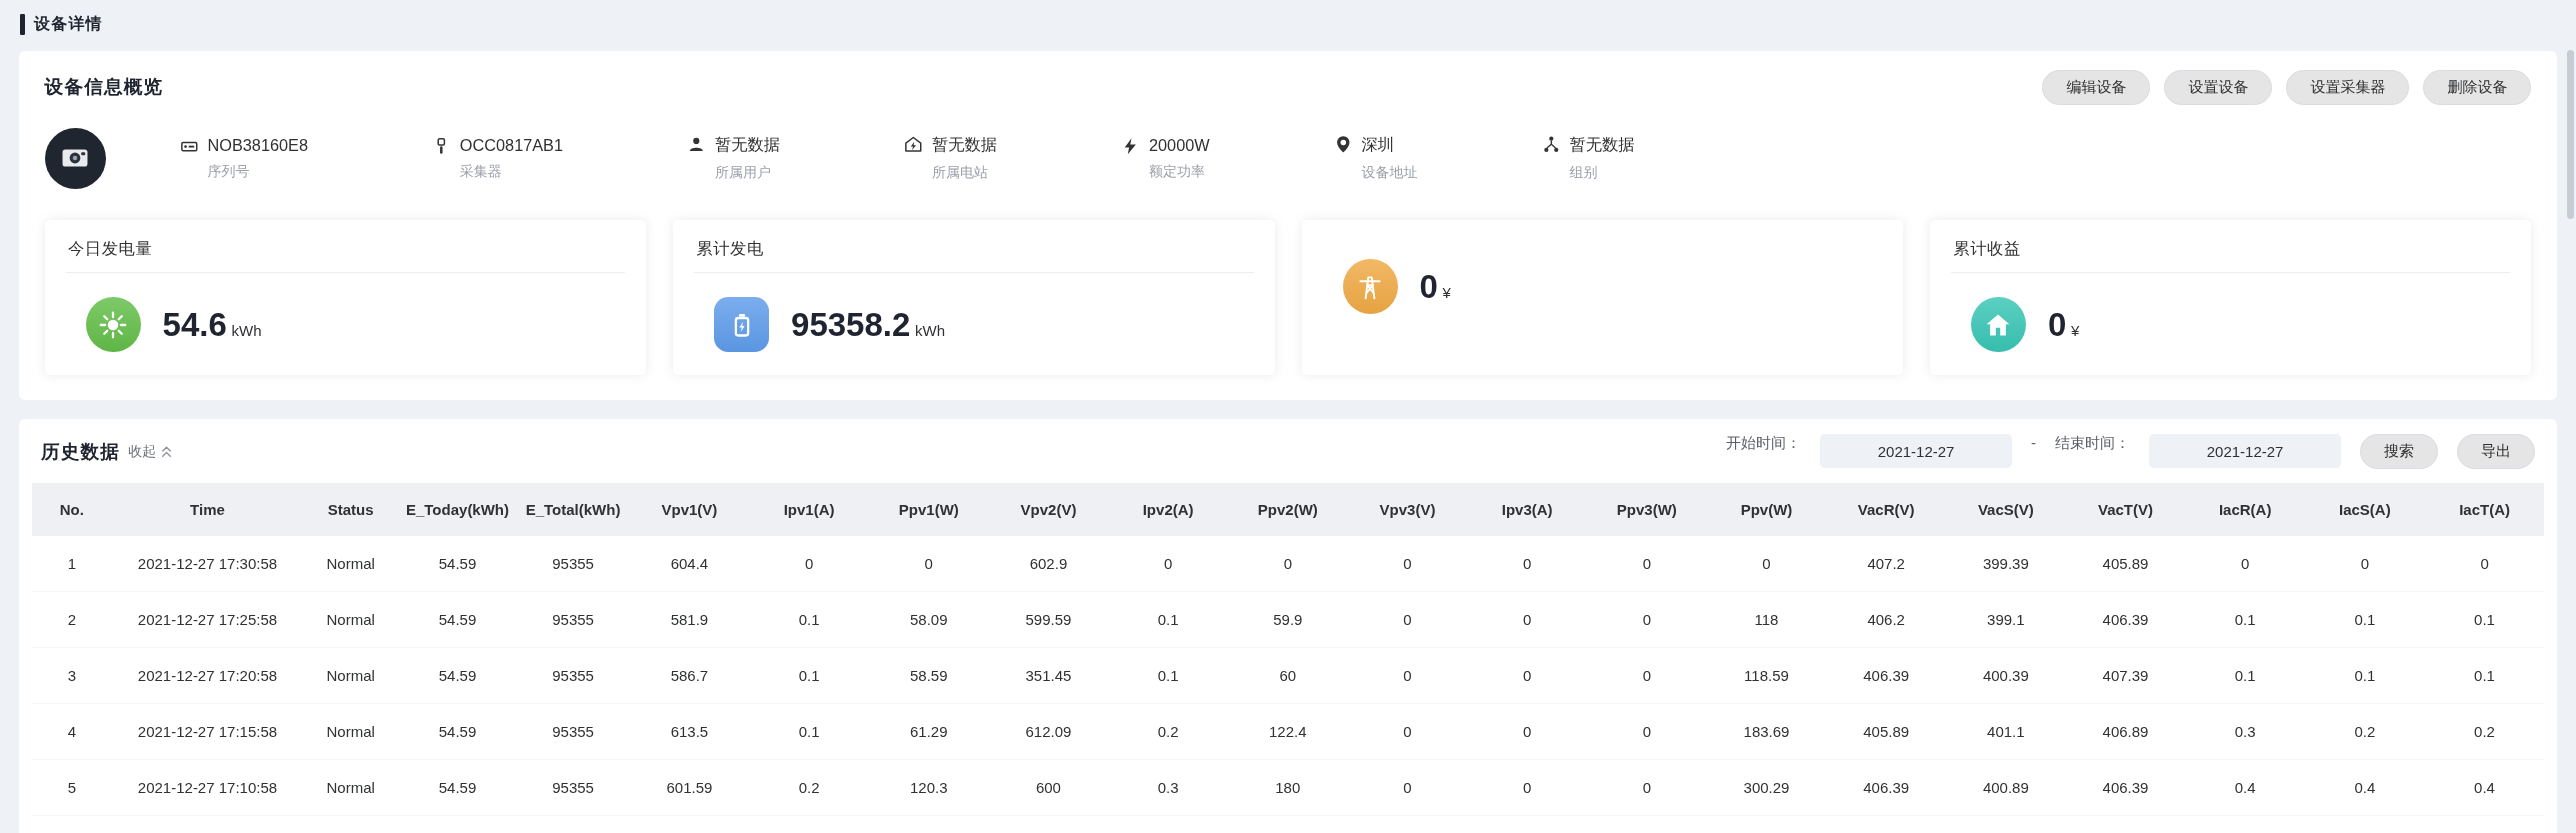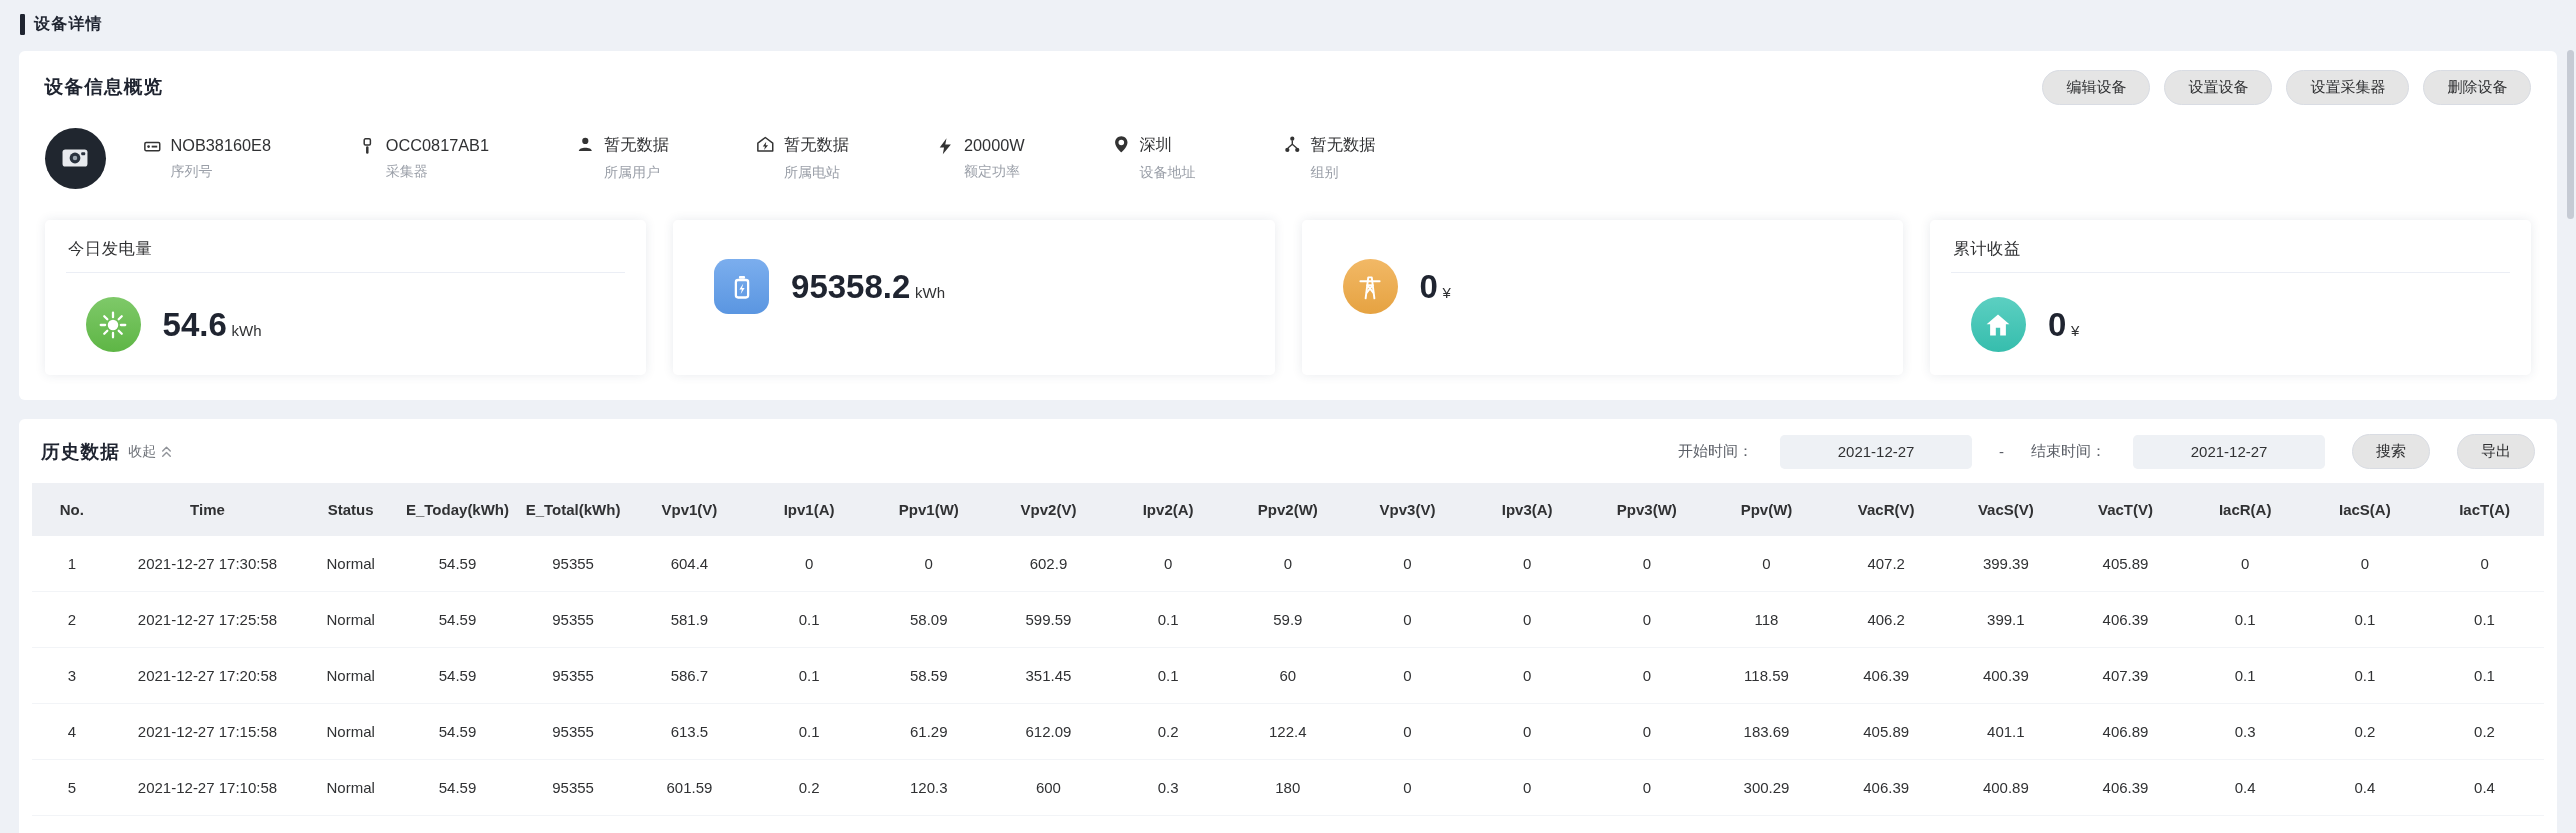--- a/index.html
+++ b/index.html
@@ -21,21 +21,21 @@
   
   .overview-card { margin-top:2.3px; padding:18.6px 26px 24.5px 26px; }
   .overview-head { display:flex; align-items:center; justify-content:space-between; }
   .overview-title { font-size:18.6px; font-weight:bold; color:#1f2430; letter-spacing:1.2px; }
   .actions { display:flex; gap:14px; }
   .pill-btn {
     font-family:inherit; font-size:15px; color:#303133;
     background:#e5e5e5; border:1.2px solid #d9dce3; border-radius:582px;
     padding:7px 23px; cursor:pointer; white-space:nowrap;
   }
-  .info-row { display:flex; align-items:center; margin-top:23px; }
+  .info-row { display:flex; align-items:center; margin-top:23px;gap:37px; }
   .avatar {
     width:61px; height:61px; border-radius:50%;
     background:#20262f; display:flex; align-items:center; justify-content:center;
     margin-right:37px; flex:none;
   }
   .info-item { display:flex; align-items:flex-start; margin-right:87px; }
   .info-item .i-icon { width:18.6px; height:18.6px; margin-right:9.3px; margin-top:1.2px; flex:none; }
   .info-value { font-size:16.3px; color:#303133; white-space:nowrap; }
   .info-label { font-size:14px; color:#9a9fa8; margin-top:8.2px; white-space:nowrap; }
 
@@ -61,21 +61,21 @@
   .stat-value { font-size:33px; font-weight:bold; color:#1f2430; }
   .stat-unit { font-size:15px; color:#303133; margin-left:4.7px; }
 
   
   .history-card { margin-top:18.6px; padding:15px 13px 17.5px 13px; }
   .history-head { display:flex; align-items:center; padding:0 9.3px; height:36px; }
   .history-title { font-size:18.6px; font-weight:bold; color:#1f2430; letter-spacing:1.2px; }
   .collapse-toggle { display:flex; align-items:center; margin-left:8.2px; cursor:pointer; }
   .collapse-label { font-size:14px; color:#6b6f76; }
   .collapse-toggle svg { margin-left:3.5px; }
-  .filters { margin-left:auto; display:flex; align-items:center; gap:27px; }
+  .filters { margin-left:auto; display:flex; align-items:flex-start; gap:19px; }
   .filter-label { font-size:15px; color:#5a5e66; white-space:nowrap; }
   .date-input {
     width:192px; height:34px; background:#eef1f5; border:none; border-radius:4.7px;
     text-align:center; font-family:inherit; font-size:15px; color:#303133; outline:none;
   }
   .range-sep { font-size:15px; color:#5a5e66; }
 
   
   .table-wrap { margin-top:13px; }
   table { width:100%; border-collapse:collapse; table-layout:fixed; }
@@ -225,20 +225,21 @@
           </svg>
         </div>
         <div class="stat-value-wrap">
           <span class="stat-value">54.6</span>
           <span class="stat-unit">kWh</span>
         </div>
       </div>
     </div>
 
     <div class="stat-card">
+      <div class="stat-head">累计发电</div>
       <div class="stat-body">
         <div class="stat-icon-badge square" style="background-color: rgb(94, 156, 234);">
           <svg width="28" height="28" viewBox="0 0 32 32">
             <rect x="9" y="8" width="14" height="20" rx="2.5" fill="none" stroke="#fff" stroke-width="2.6"></rect>
             <rect x="12.5" y="3.5" width="7" height="3" rx="1.2" fill="#fff"></rect>
             <path d="M17.5 12 L13 18.8 H15.9 L14.5 24 L19 17.2 H16.1 Z" fill="#fff"></path>
           </svg>
         </div>
         <div class="stat-value-wrap">
           <span class="stat-value">95358.2</span>

